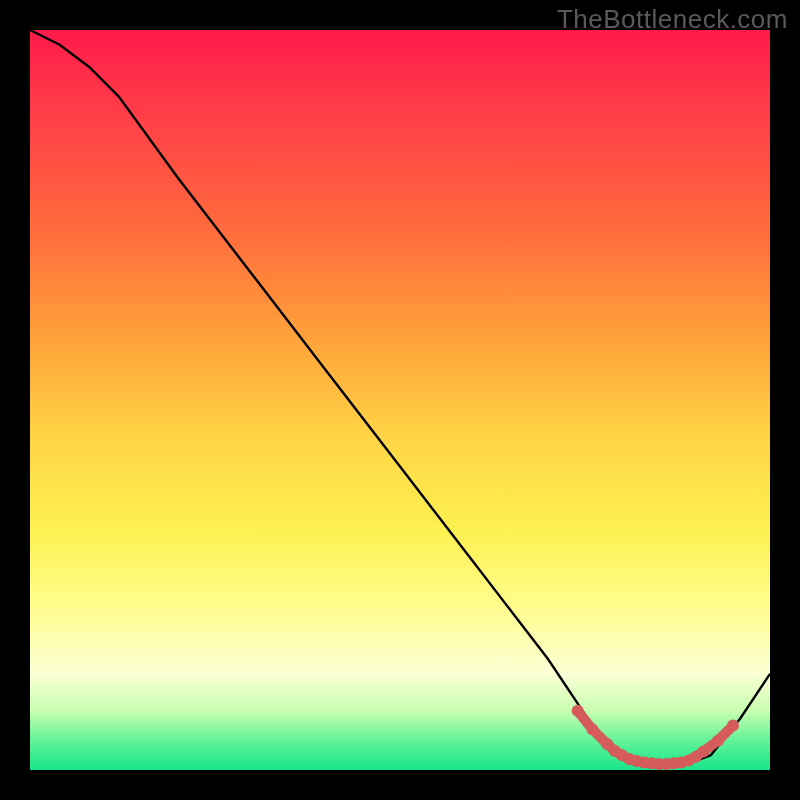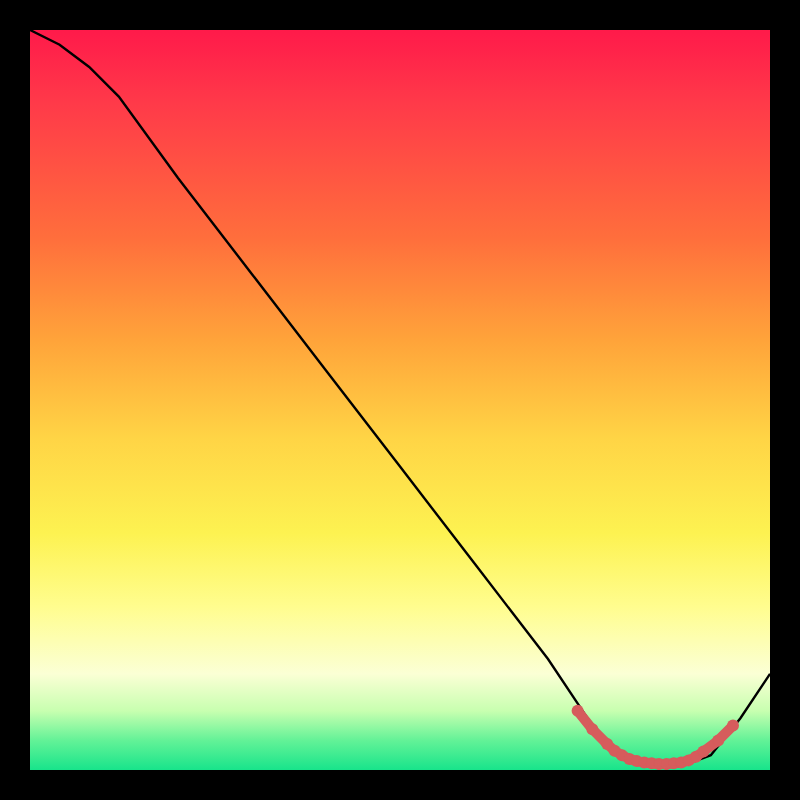--- a/index.html
+++ b/index.html
@@ -77,20 +77,21 @@
     stroke: #d65c5c;
     stroke-width: 10;
     stroke-linecap: round;
     fill: none;
   }
 </style>
 </head>
 <body>
 
 <div class="frame">
+  <div class="watermark">TheBottleneck.com</div>
 
   <div class="plot">
     <div class="gradient"></div>
 
     <svg class="overlay" viewBox="0 0 740 740" preserveAspectRatio="none">
       <path class="curve" d="M0.0 0.0 L29.6 14.8 L59.2 37.0 L88.8 66.6 L148.0 148.0 L222.0 244.2 L296.0 340.4 L370.0 436.6 L444.0 532.8 L518.0 629.0 L562.4 695.6 L592.0 725.2 L621.6 736.3 L651.2 736.3 L680.8 725.2 L710.4 688.2 L740.0 643.8"></path>
       <g class="bead-group">
           <circle cx="547.6" cy="680.8" r="6" class="beads"></circle>
           <line x1="547.6" y1="680.8" x2="562.4" y2="699.3" class="bead-line"></line>
           <circle cx="562.4" cy="699.3" r="6" class="beads"></circle>

